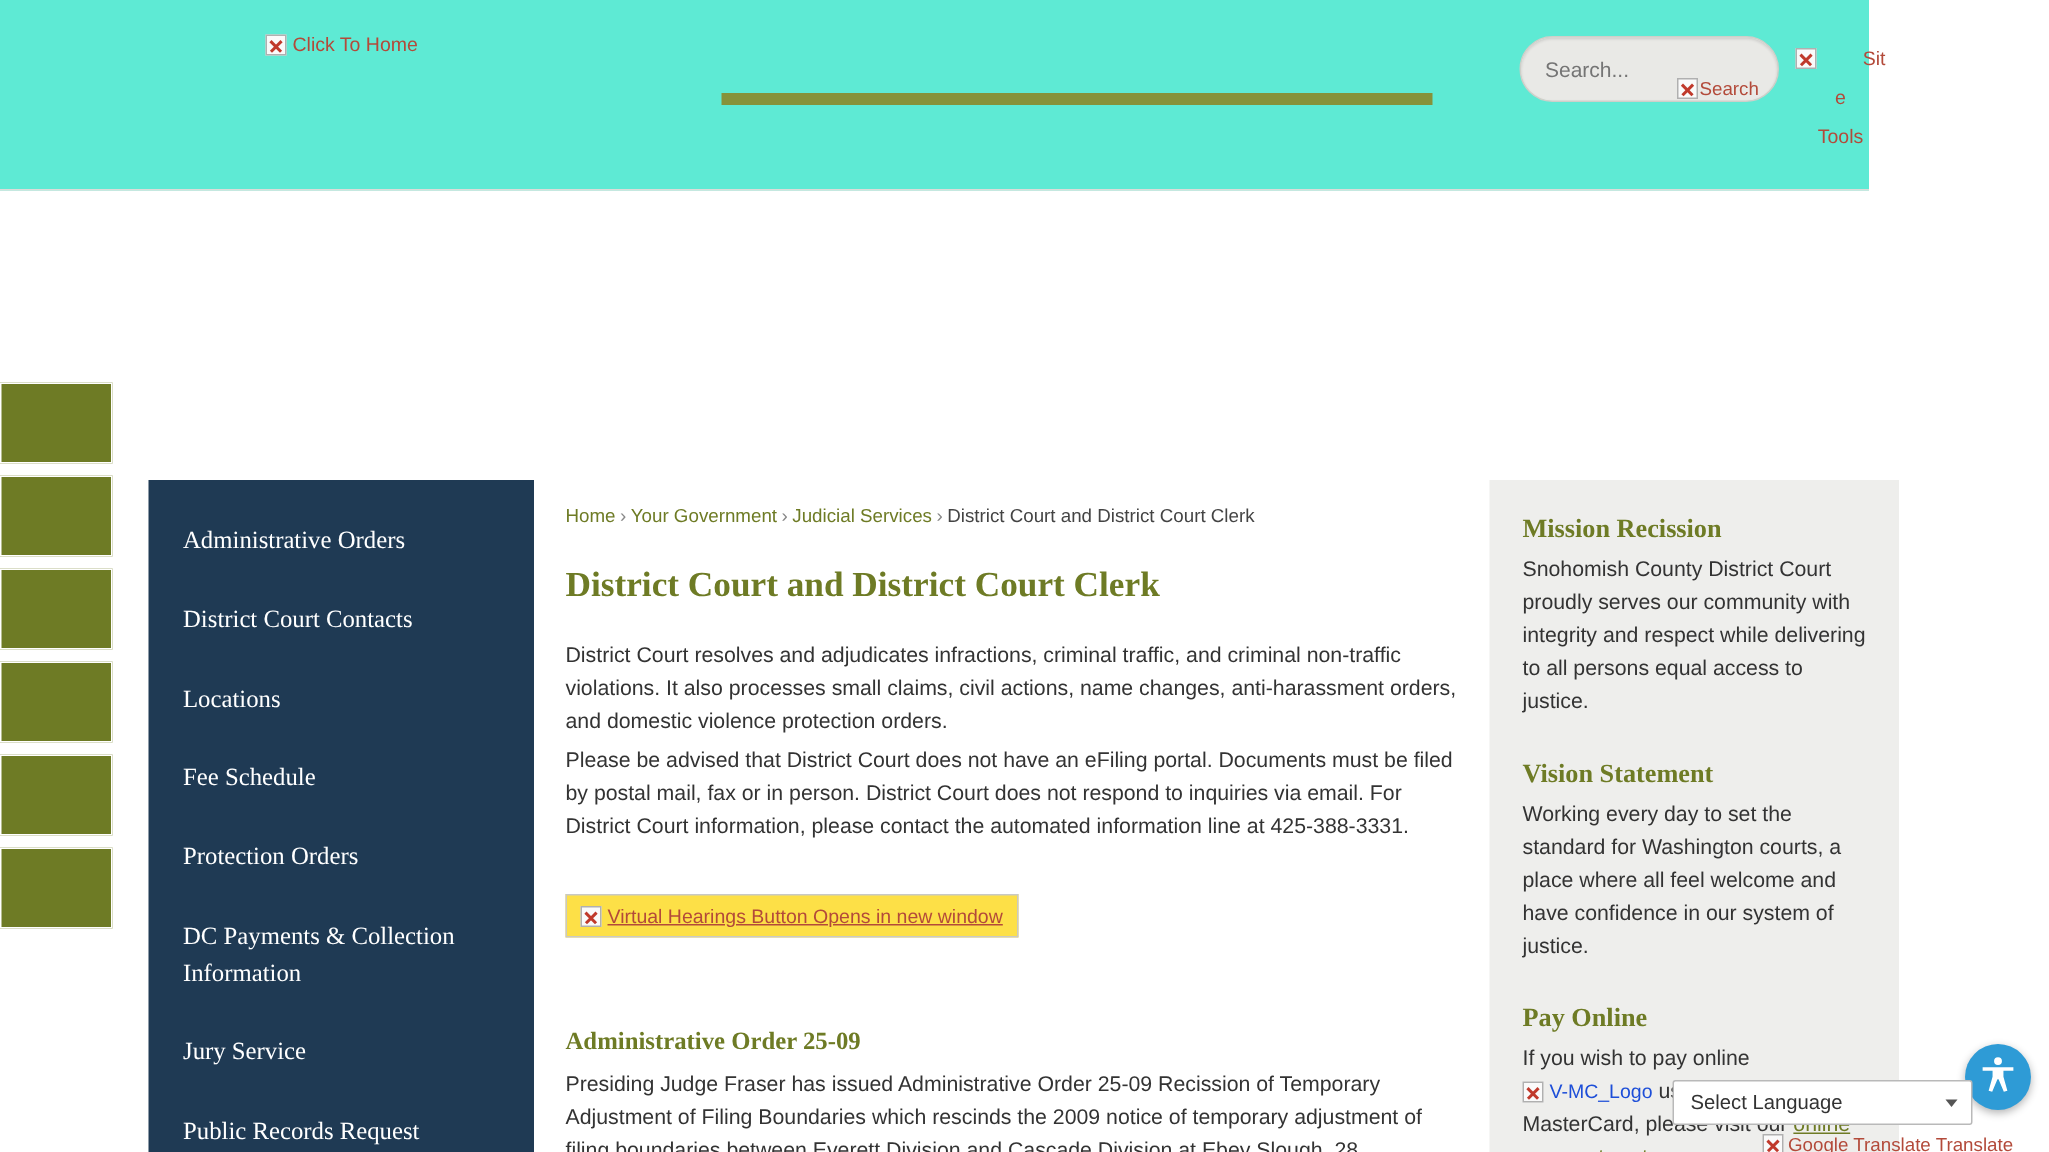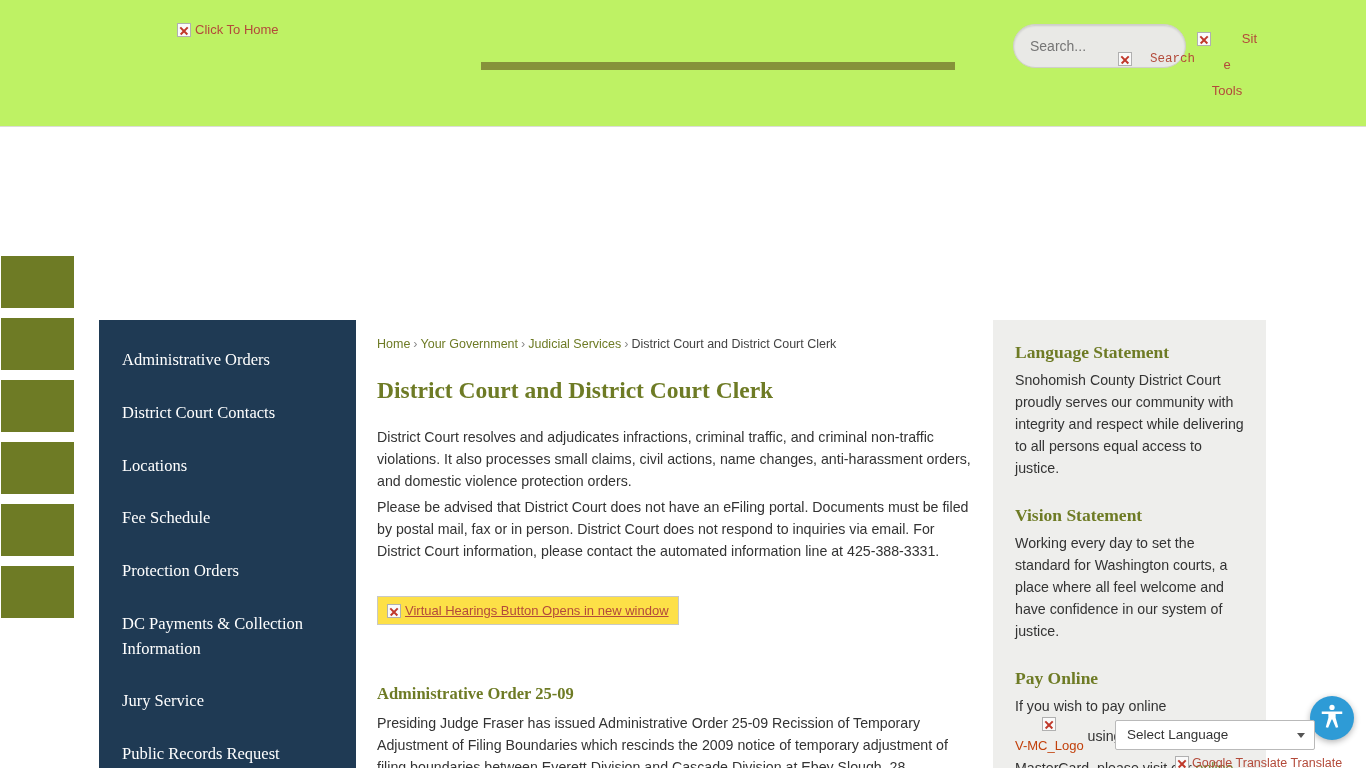--- a/index.html
+++ b/index.html
@@ -9,22 +9,22 @@
     overflow: hidden;
     background: #ffffff;
     font-family: "Liberation Sans", sans-serif;
     font-size: 14px;
     color: #333333;
   }
 
   
   .header {
     position: relative;
-    width: 1366px; height: 127px;
-    background: #bef264;
+    width: 1246px; height: 127px;
+    background: #5eead4;
     border-bottom: 1px solid #dcdcd8;
   }
   .logo-broken {
     position: absolute;
     left: 177px; top: 22px;
     font-size: 13px;
     color: #b34a3a;
     display: flex; align-items: center;
     gap: 4px;
   }
@@ -83,23 +83,22 @@
     outline: none;
     font-size: 14px;
     color: #555;
     font-family: "Liberation Sans", sans-serif;
   }
   .search-broken {
     position: absolute;
     left: 104px; top: 27px;
     font-size: 12.5px;
     color: #b34a3a;
-    display: flex; align-items: flex-end; gap: 18px;
+    display: flex; align-items: flex-end; gap: 1px;
     white-space: nowrap;
-    font-family: Liberation Mono, monospace;
   }
   .sitetools {
     position: absolute;
     left: 1197px; top: 26px;
     width: 60px;
     font-size: 13px;
     color: #b34a3a;
     text-align: center;
     line-height: 26px;
   }
@@ -222,23 +221,22 @@
   .rail h3.spaced { margin-top: 26px; }
   .rail p {
     margin: 0;
     font-size: 14.2px;
     line-height: 22px;
     color: #333;
   }
   .rail a { color: #6e7b25; text-decoration: underline; }
   .vmc-broken {
     display: inline-flex; align-items: center; gap: 4px;
-    font-size: 13px; color: #c2410c;
+    font-size: 13px; color: #1d4ed8;
     vertical-align: middle;
-    flex-direction: column;
   }
 
   
   .a11y {
     position: absolute;
     right: 12px; bottom: 28px;
     width: 44px; height: 44px;
     border-radius: 50%;
     background: #2e9bd6;
     box-shadow: 0 2px 6px rgba(0,0,0,.3);
@@ -348,21 +346,21 @@
 
 
     <h3 class="order-title">Administrative Order 25-09</h3>
     <p><span>Presiding Judge Fraser has issued Administrative Order 25-09 Recission of Temporary Adjustment of Filing Boundaries which rescinds the 2009 notice of temporary adjustment of filing boundaries between Everett Division and Cascade Division at Ebey Slough, 28</span></p>
 
     
     
   </div>
 
   <aside class="rail">
-    <h3>Language Statement</h3>
+    <h3>Mission Recission</h3>
     <p>Snohomish County District Court proudly serves our community with integrity and respect while delivering to all persons equal access to justice.</p>
 
     <h3 class="spaced">Vision Statement</h3>
     <p>Working every day to set the standard for Washington courts, a place where all feel welcome and have confidence in our system of justice.</p>
 
     <h3 class="spaced">Pay Online</h3>
     <p>
       <span>If you wish to pay online</span><br>
       <span class="vmc-broken">
           <span class="broken-img-icon"></span>

